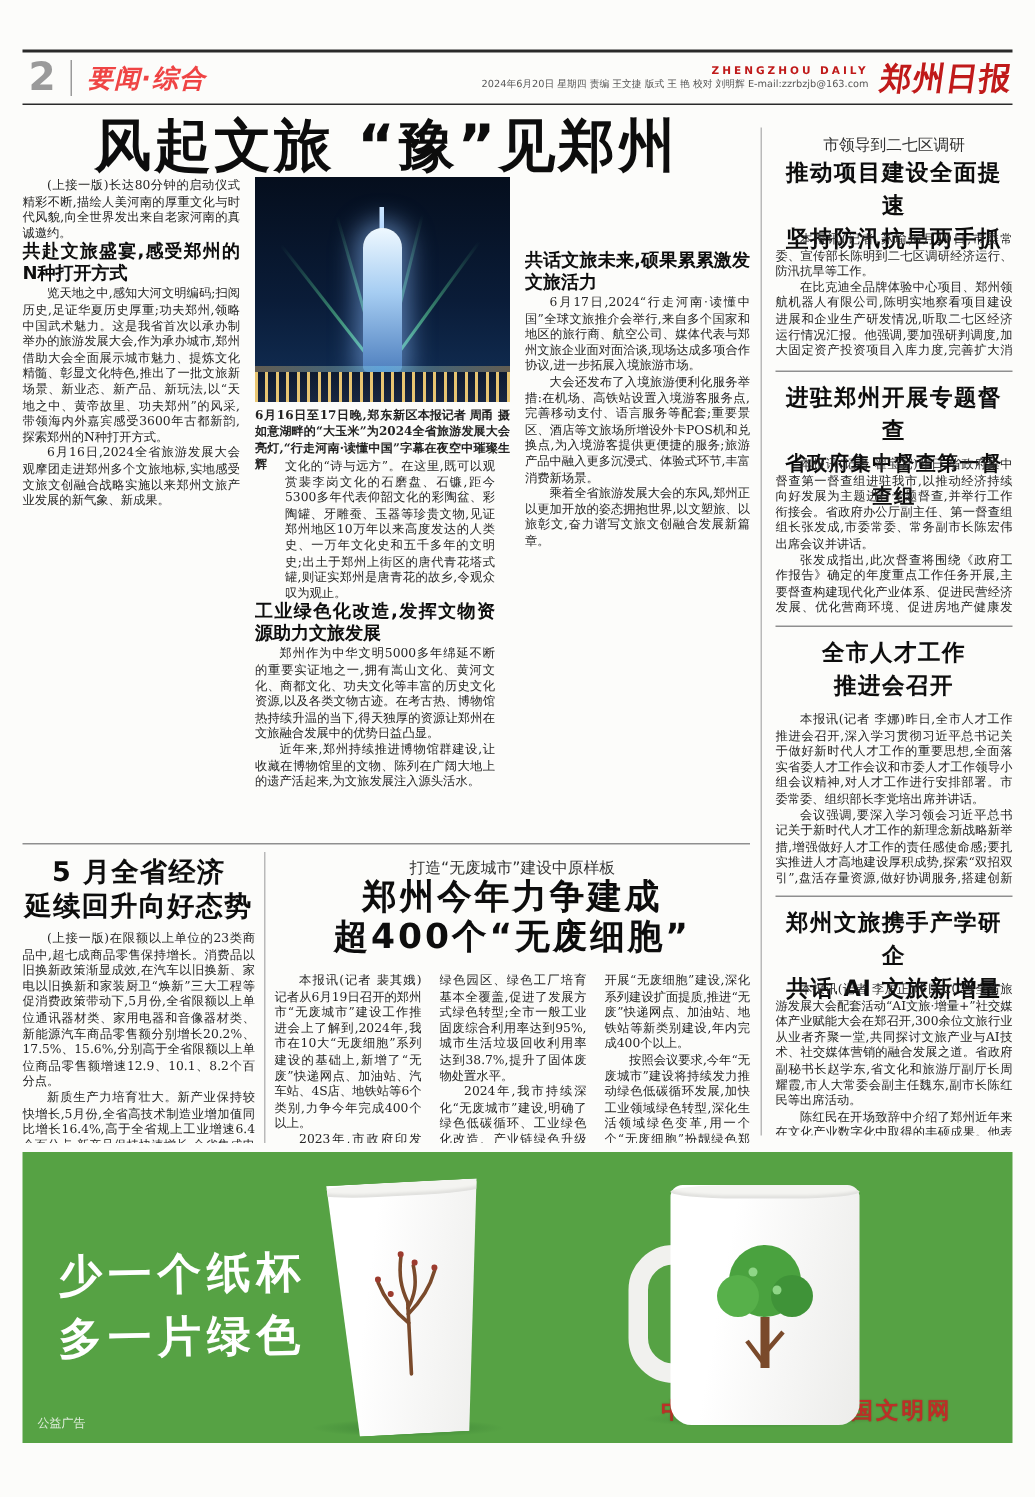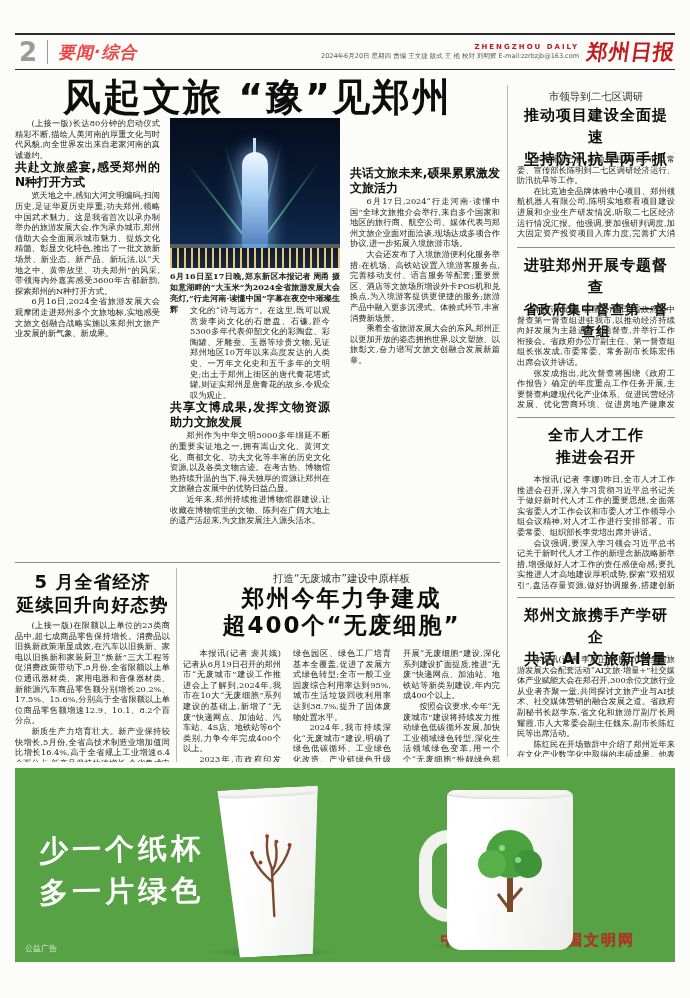--- a/index.html
+++ b/index.html
@@ -99,21 +99,21 @@
     <div class="abs tower"></div>
     <div class="abs waterglow"></div>
     <div class="abs citylights"></div>
   </div>
   <div class="abs caption">
     <span class="credit">本报记者 周甬 摄</span><span>6月16日至17日晚,郑东新区如意湖畔的“大玉米”为2024全省旅游发展大会亮灯,“行走河南·读懂中国”字幕在夜空中璀璨生辉</span>
   </div>
 
   <div class="abs bt" style="left:170px;top:305px;width:160px;height:253px;">
     <p style="text-indent:0;margin-left:20px;">文化的“诗与远方”。在这里,既可以观赏裴李岗文化的石磨盘、石镰,距今5300多年代表仰韶文化的彩陶盆、彩陶罐、牙雕蚕、玉器等珍贵文物,见证郑州地区10万年以来高度发达的人类史、一万年文化史和五千多年的文明史;出土于郑州上街区的唐代青花塔式罐,则证实郑州是唐青花的故乡,令观众叹为观止。</p>
-    <p class="subhead">共享文博成果,发挥文物资源助力文旅发展</p>
+    <p class="subhead">工业绿色化改造,发挥文物资源助力文旅发展</p>
     <p>郑州作为中华文明5000多年绵延不断的重要实证地之一,拥有嵩山文化、黄河文化、商都文化、功夫文化等丰富的历史文化资源,以及各类文物古迹。在考古热、博物馆热持续升温的当下,得天独厚的资源让郑州在文旅融合发展中的优势日益凸显。</p>
     <p>近年来,郑州持续推进博物馆群建设,让收藏在博物馆里的文物、陈列在广阔大地上的遗产活起来,为文旅发展注入源头活水。</p>
   </div>
 
   <div class="abs bt" style="left:350px;top:118px;width:150px;height:440px;margin-top:48px;">
     <p class="subhead" style="margin-top:0;">共话文旅未来,硕果累累激发文旅活力</p>
     <p>6月17日,2024“行走河南·读懂中国”全球文旅推介会举行,来自多个国家和地区的旅行商、航空公司、媒体代表与郑州文旅企业面对面洽谈,现场达成多项合作协议,进一步拓展入境旅游市场。</p>
     <p>大会还发布了入境旅游便利化服务举措:在机场、高铁站设置入境游客服务点,完善移动支付、语言服务等配套;重要景区、酒店等文旅场所增设外卡POS机和兑换点,为入境游客提供更便捷的服务;旅游产品中融入更多沉浸式、体验式环节,丰富消费新场景。</p>
     <p>乘着全省旅游发展大会的东风,郑州正以更加开放的姿态拥抱世界,以文塑旅、以旅彰文,奋力谱写文旅文创融合发展新篇章。</p>
   </div>

